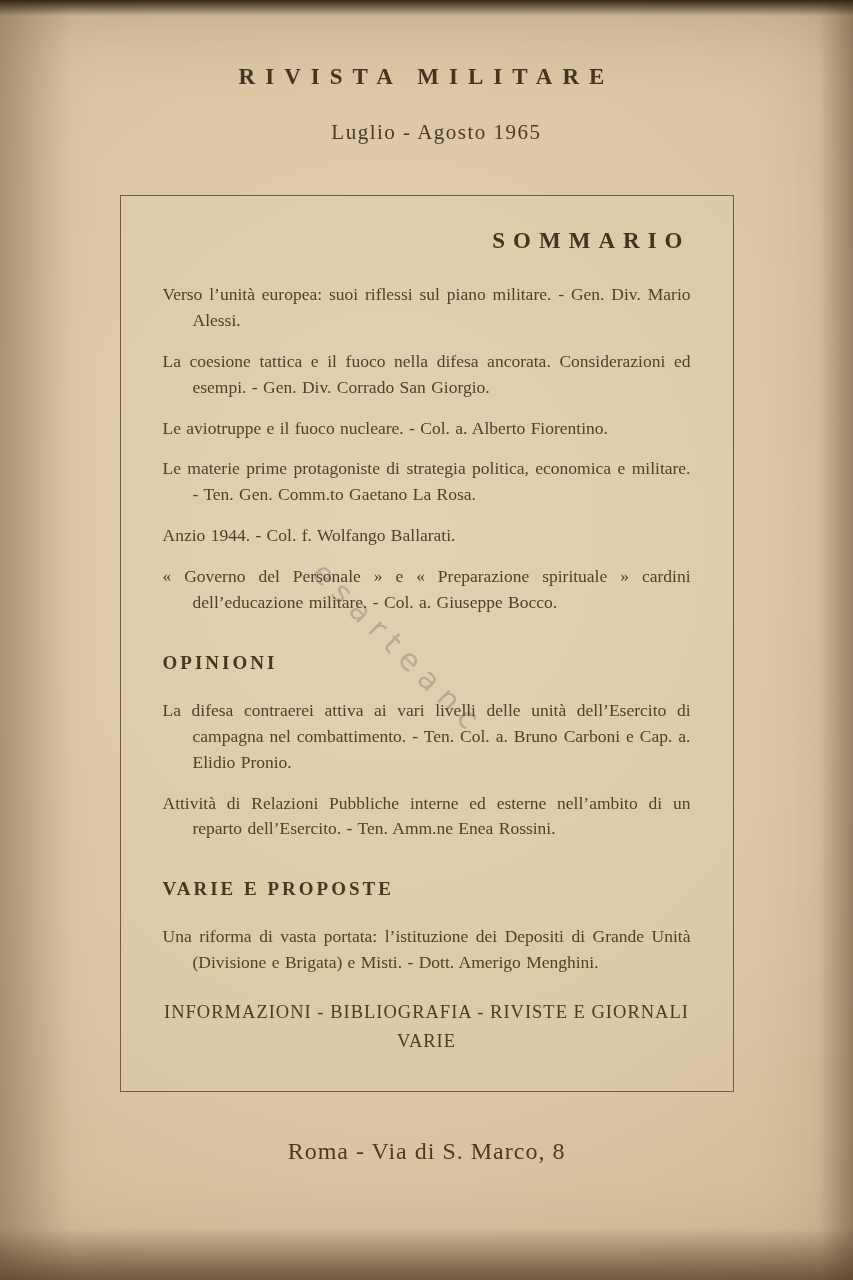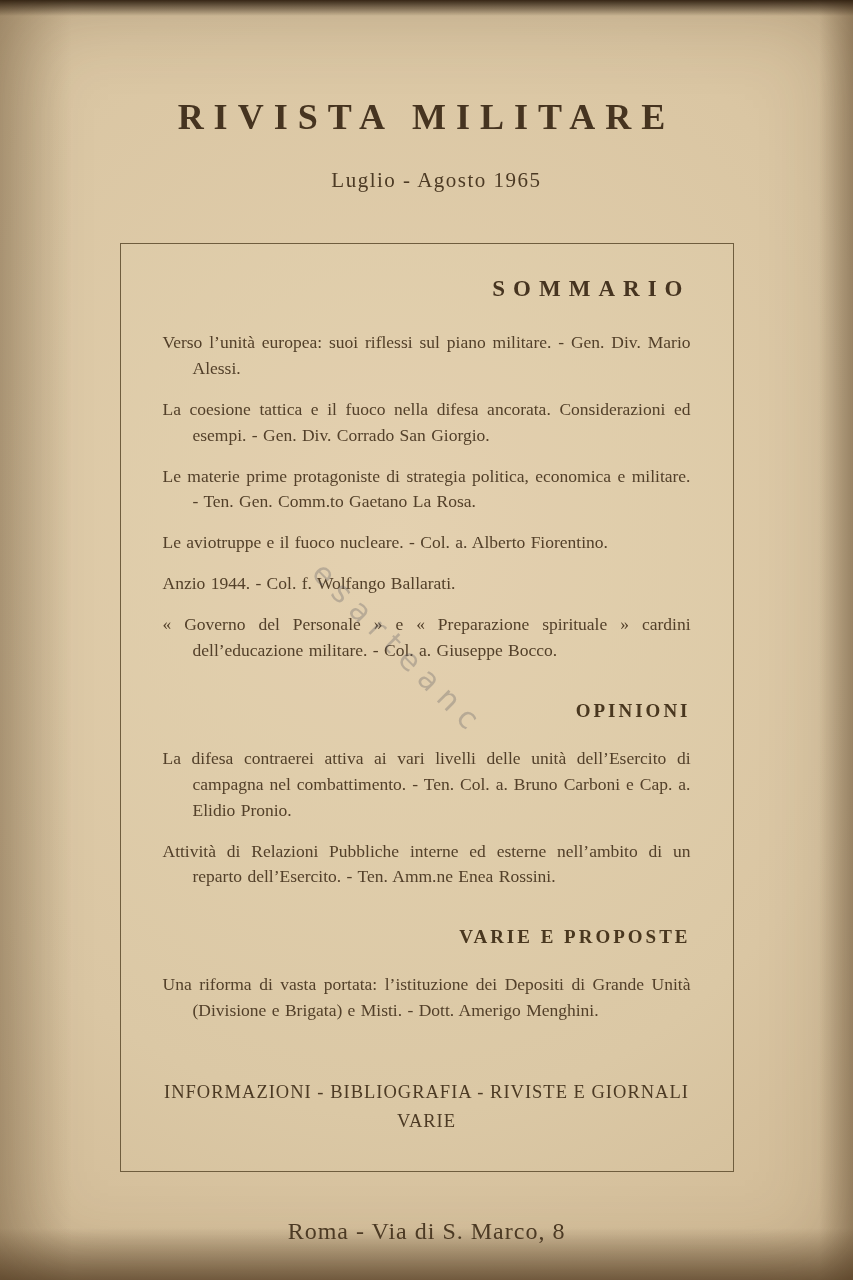--- a/index.html
+++ b/index.html
@@ -23,22 +23,22 @@
     box-shadow: inset 0 0 90px rgba(70,48,24,0.30);
   }
   .page {
     position: absolute;
     inset: 0;
     color: #4e3c26;
     text-align: center;
   }
   .masthead {
     margin: 0;
-    padding-top: 96px;
-    font-size: 36px;
+    padding-top: 64px;
+    font-size: 23px;
     font-weight: bold;
     letter-spacing: 10px;
     color: #463420;
   }
   .issue {
     margin-top: 30px;
     font-size: 21px;
     letter-spacing: 1.5px;
     color: #4c3a24;
     margin-left: 20px;
@@ -64,28 +64,28 @@
     padding-left: 30px;
     text-indent: -30px;
     font-size: 17.5px;
     line-height: 1.48;
     text-align: justify;
     word-spacing: 1px;
     color: #53402a;
   }
   .section-heading {
     margin: 36px 0 24px;
-    text-align: right;
+    text-align: left;
     font-size: 19px;
     font-weight: bold;
     letter-spacing: 3px;
     color: #49371f;
   }
   .toc-footer {
-    margin-top: 54px;
+    margin-top: 22px;
     text-align: center;
     font-size: 18.5px;
     letter-spacing: 1px;
     line-height: 1.55;
     color: #4c3a24;
   }
   .address {
     margin-top: 46px;
     font-size: 24px;
     letter-spacing: 1px;
@@ -112,22 +112,22 @@
   <div class="page">
 
     <h1 class="masthead">RIVISTA MILITARE</h1>
     <div class="issue">Luglio - Agosto 1965</div>
 
     <div class="toc-box">
       <h2 class="toc-title">SOMMARIO</h2>
 
       <p class="toc-item">Verso l’unità europea: suoi riflessi sul piano militare. - Gen. Div. Mario Alessi.</p>
       <p class="toc-item">La coesione tattica e il fuoco nella difesa ancorata. Considerazioni ed esempi. - Gen. Div. Corrado San Giorgio.</p>
+      <p class="toc-item">Le aviotruppe e il fuoco nucleare. - Col. a. Alberto Fiorentino.</p>
       <p class="toc-item">Le materie prime protagoniste di strategia politica, economica e militare. - Ten. Gen. Comm.to Gaetano La Rosa.</p>
-      <p class="toc-item">Le aviotruppe e il fuoco nucleare. - Col. a. Alberto Fiorentino.</p>
       <p class="toc-item">Anzio 1944. - Col. f. Wolfango Ballarati.</p>
       <p class="toc-item">« Governo del Personale » e « Preparazione spirituale » cardini dell’educazione militare. - Col. a. Giuseppe Bocco.</p>
 
       <h3 class="section-heading">OPINIONI</h3>
       <p class="toc-item">La difesa contraerei attiva ai vari livelli delle unità dell’Esercito di campagna nel combattimento. - Ten. Col. a. Bruno Carboni e Cap. a. Elidio Pronio.</p>
       <p class="toc-item">Attività di Relazioni Pubbliche interne ed esterne nell’ambito di un reparto dell’Esercito. - Ten. Amm.ne Enea Rossini.</p>
 
       <h3 class="section-heading">VARIE E PROPOSTE</h3>
       <p class="toc-item">Una riforma di vasta portata: l’istituzione dei Depositi di Grande Unità (Divisione e Brigata) e Misti. - Dott. Amerigo Menghini.</p>
 

